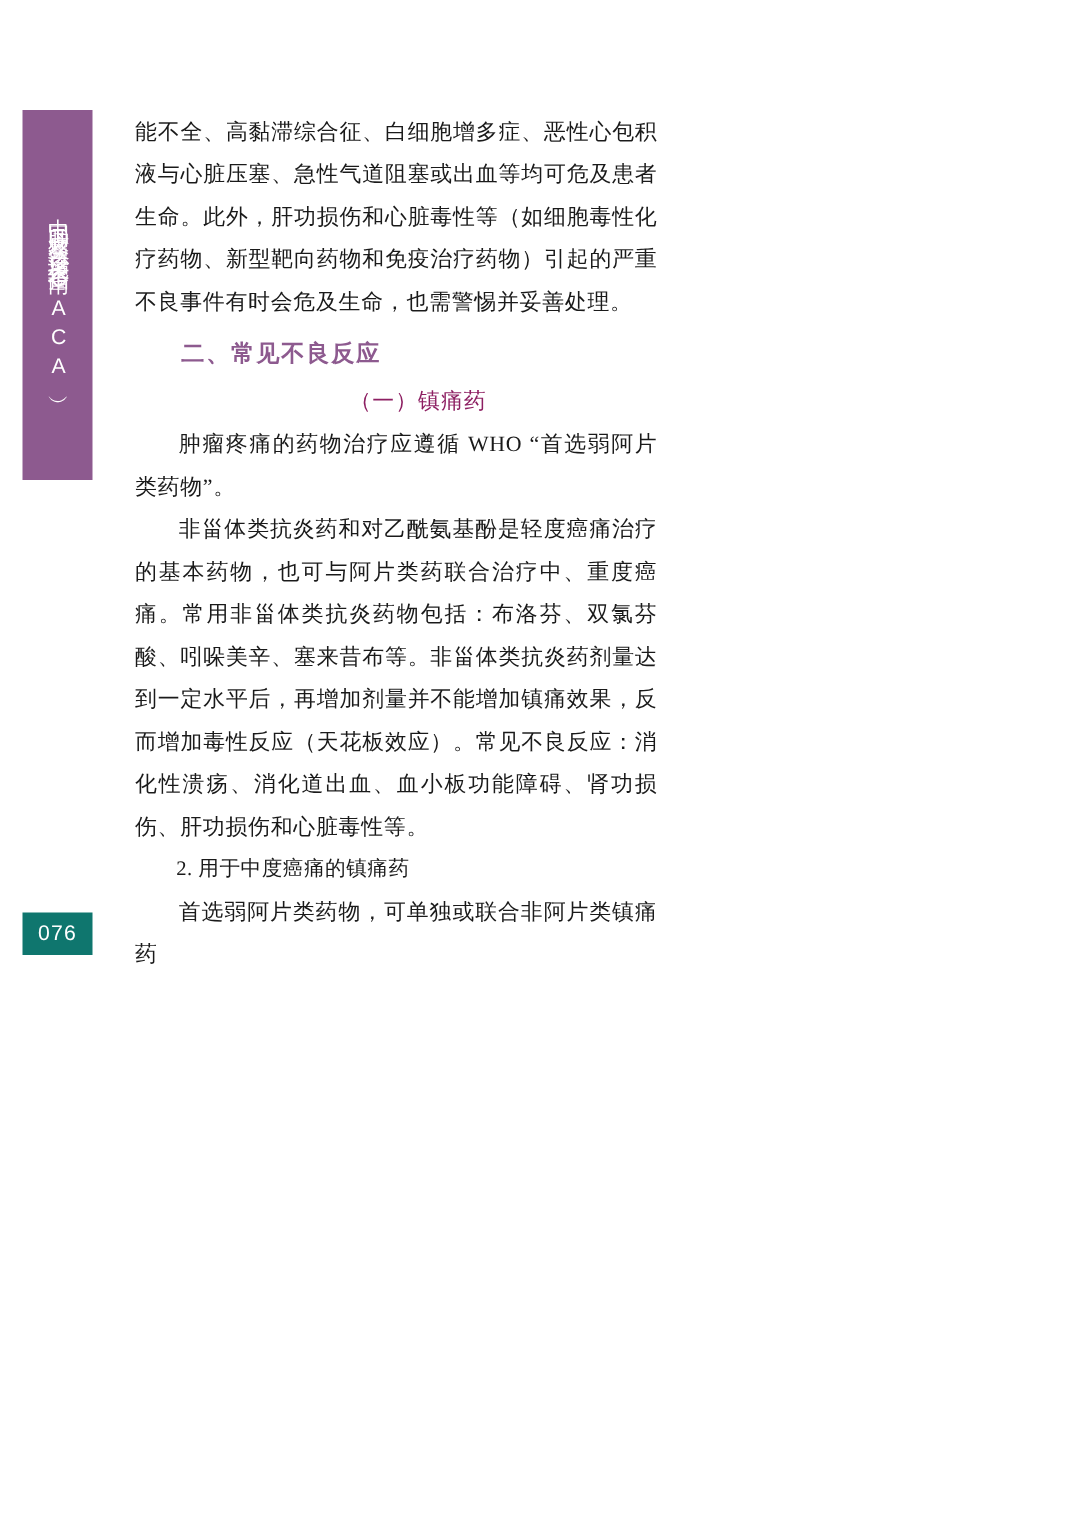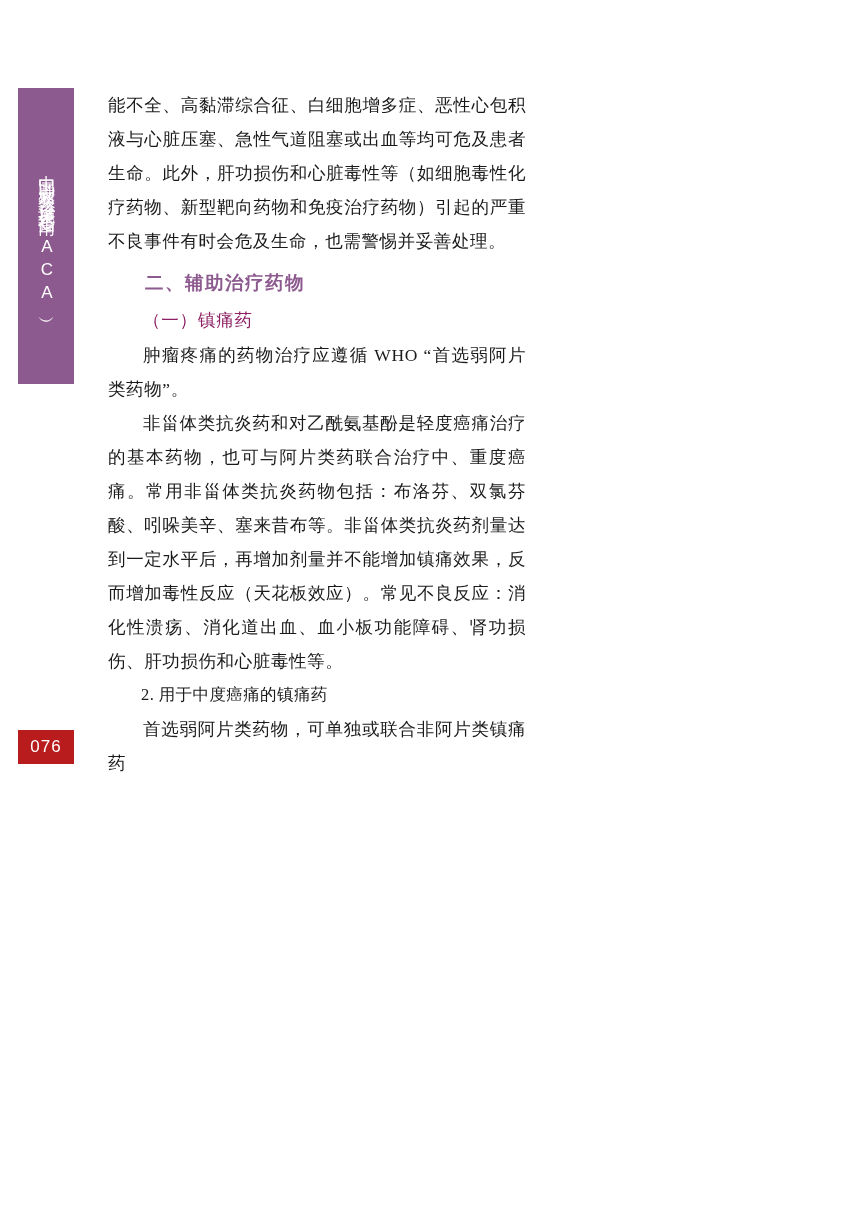--- a/index.html
+++ b/index.html
@@ -48,21 +48,21 @@
     white-space: nowrap;
   }
 
   
   .page-number-badge {
     position: absolute;
     left: 18px;
     top: 730px;
     width: 56px;
     height: 34px;
-    background: #b91c1c;
+    background: #0f766e;
     display: flex;
     align-items: center;
     justify-content: center;
   }
   .page-number-badge .pg {
     color: #ffffff;
     font-size: 17px;
     letter-spacing: 1px;
     font-family: "Liberation Sans", "DejaVu Sans", sans-serif;
   }
@@ -100,20 +100,21 @@
   }
 
   .heading-2 {
     font-size: 17.5px;
     line-height: 36px;
     color: #8d1f62;
     text-indent: 2em;
     letter-spacing: 0.8px;
     margin: 0;
     font-family: "Liberation Sans", "DejaVu Sans", sans-serif;
+    text-align: center;
   }
 
   .heading-3 {
     font-size: 16.5px;
     line-height: 34px;
     color: #1a1a1a;
     text-indent: 2em;
     letter-spacing: 0.4px;
     margin: 0;
   }
@@ -128,21 +129,21 @@
   </div>
 
   <div class="page-number-badge">
     <span class="pg">076</span>
   </div>
 
   <div class="content">
 
     <p class="para">能不全、高黏滞综合征、白细胞增多症、恶性心包积液与心脏压塞、急性气道阻塞或出血等均可危及患者生命。此外，肝功损伤和心脏毒性等（如细胞毒性化疗药物、新型靶向药物和免疫治疗药物）引起的严重不良事件有时会危及生命，也需警惕并妥善处理。</p>
 
-    <p class="heading-1">二、辅助治疗药物</p>
+    <p class="heading-1">二、常见不良反应</p>
 
     <p class="heading-2">（一）镇痛药</p>
 
     <p class="para indent">肿瘤疼痛的药物治疗应遵循 WHO “首选弱阿片类药物”。</p>
 
 
     <p class="para indent">非甾体类抗炎药和对乙酰氨基酚是轻度癌痛治疗的基本药物，也可与阿片类药联合治疗中、重度癌痛。常用非甾体类抗炎药物包括：布洛芬、双氯芬酸、吲哚美辛、塞来昔布等。非甾体类抗炎药剂量达到一定水平后，再增加剂量并不能增加镇痛效果，反而增加毒性反应（天花板效应）。常见不良反应：消化性溃疡、消化道出血、血小板功能障碍、肾功损伤、肝功损伤和心脏毒性等。</p>
 
     <p class="heading-3">2. 用于中度癌痛的镇痛药</p>
 

